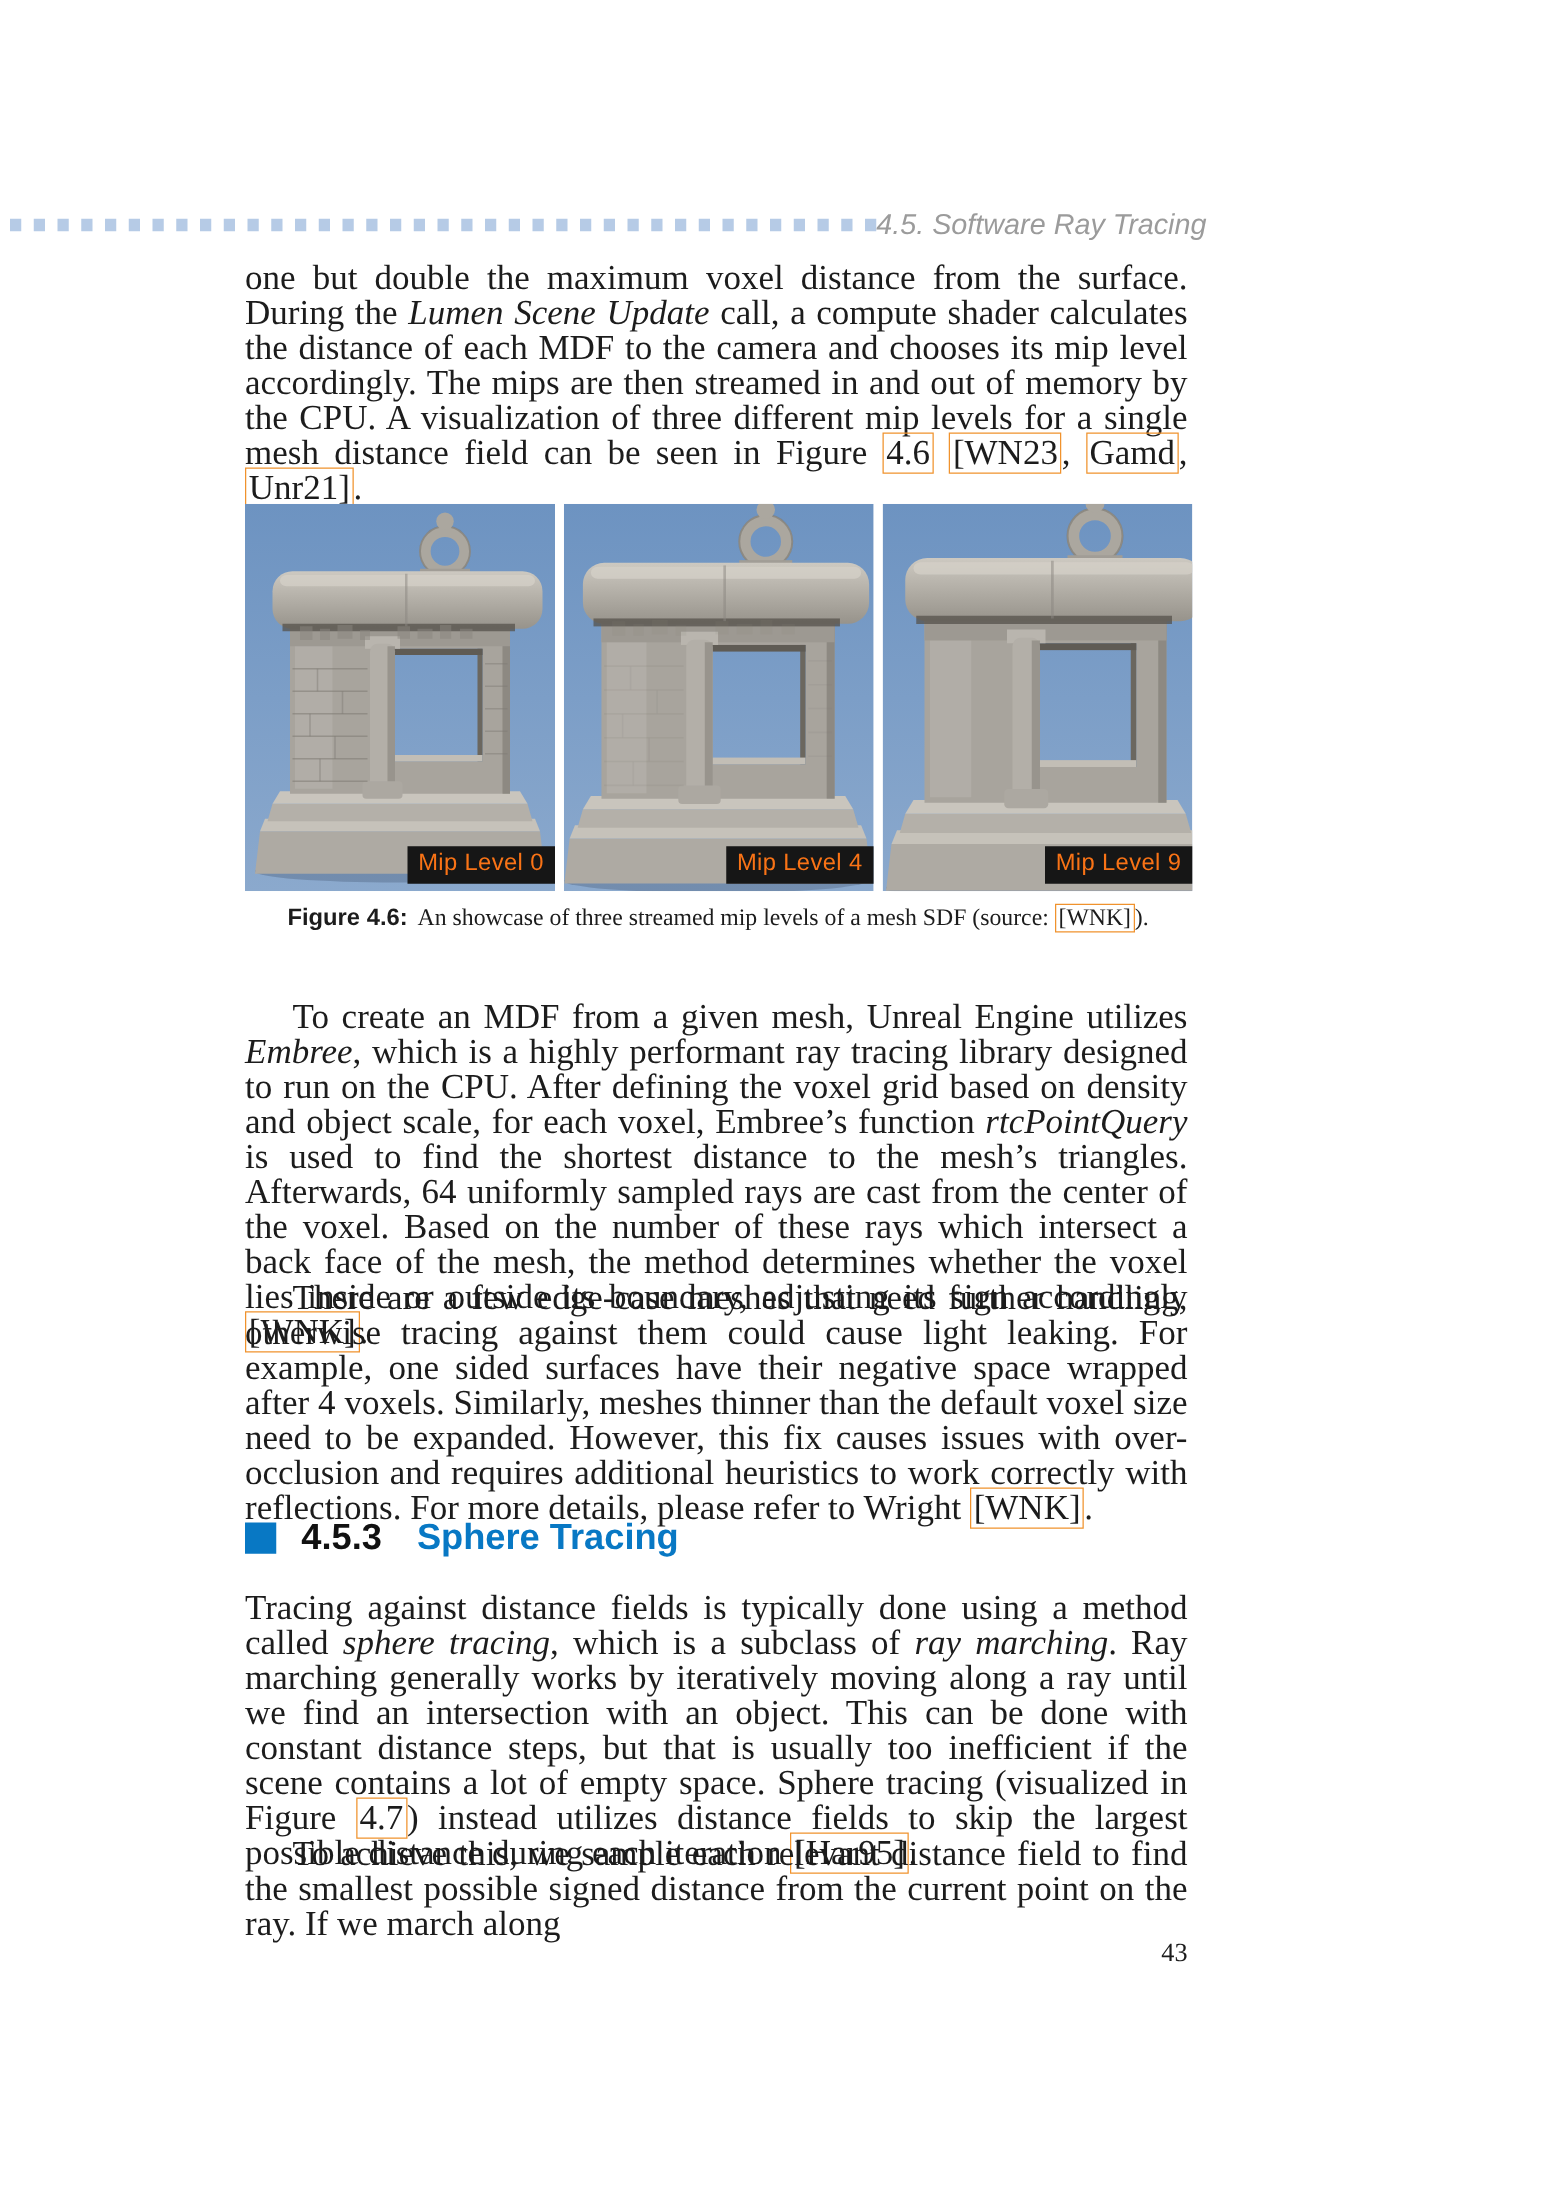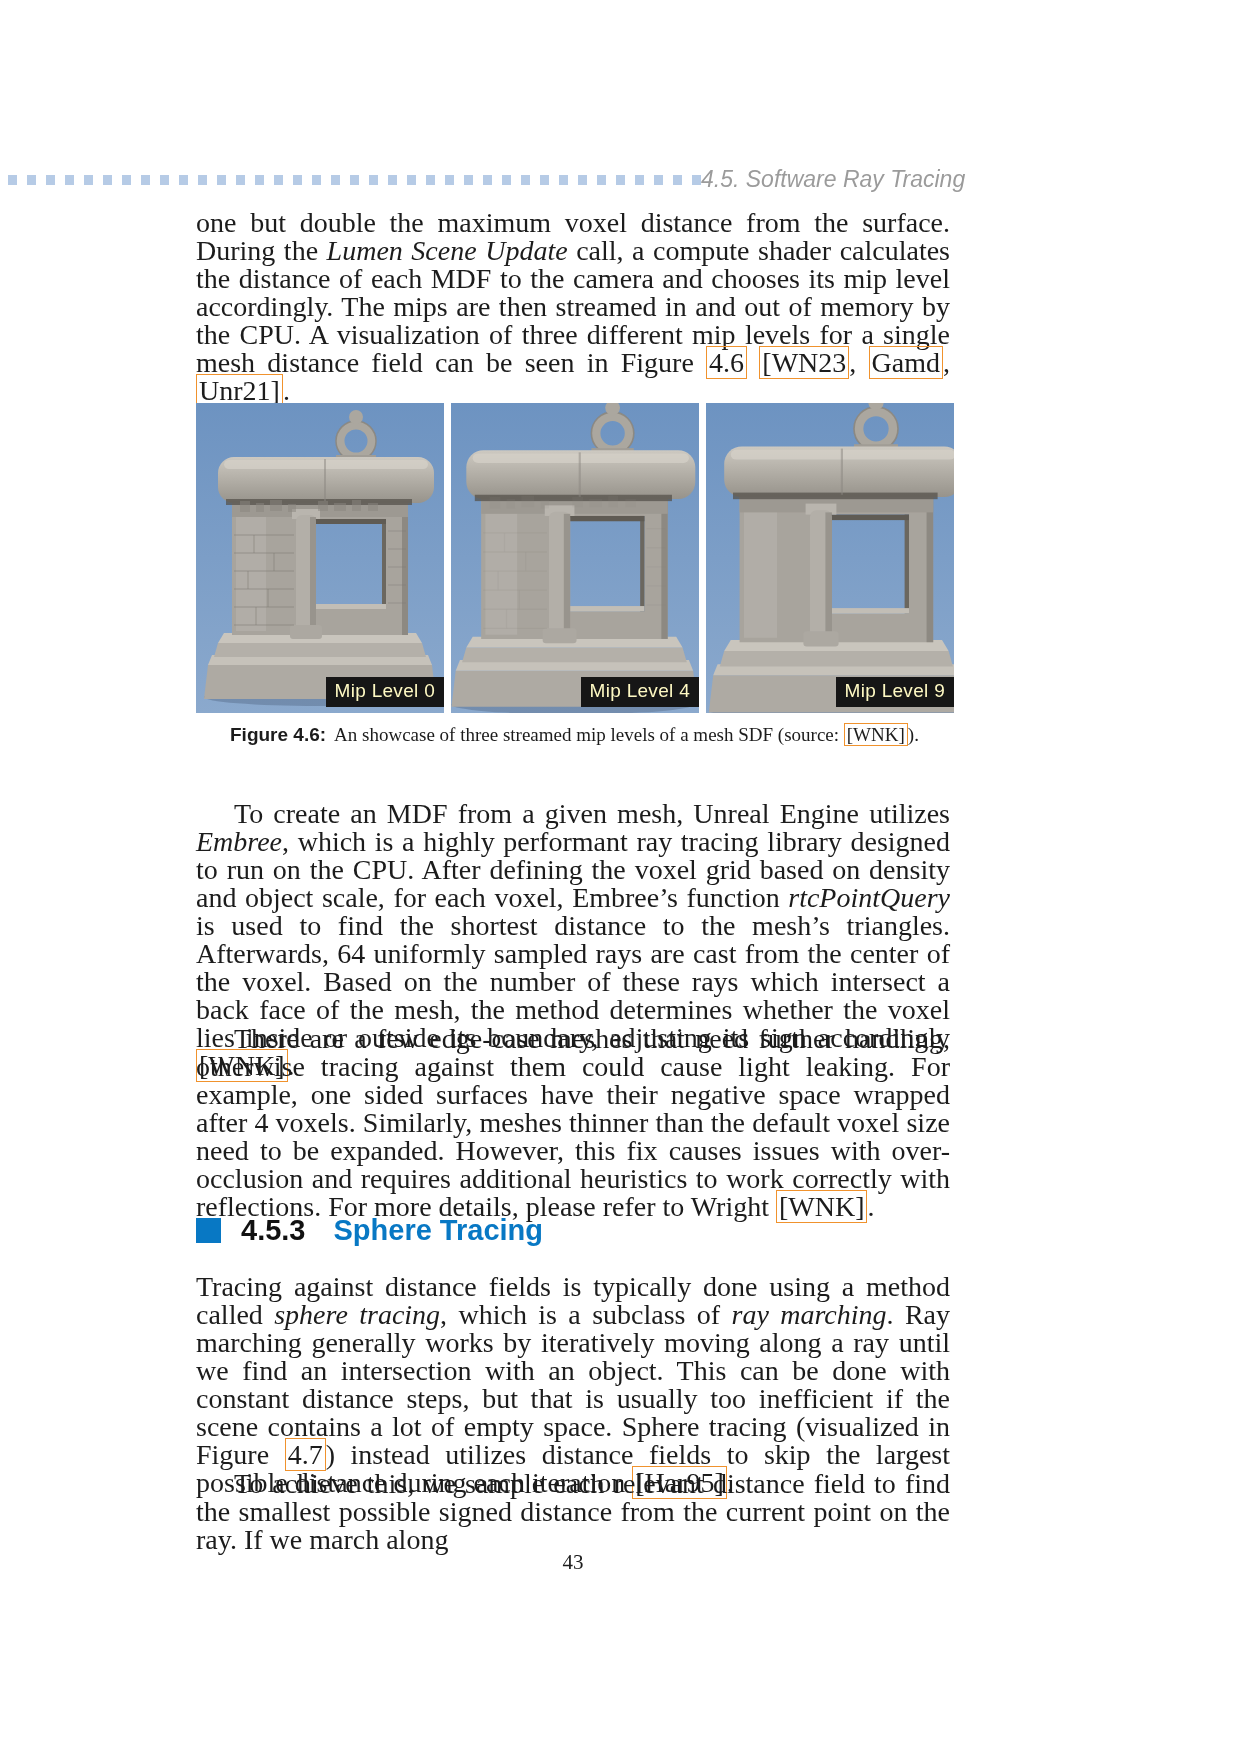--- a/index.html
+++ b/index.html
@@ -18,38 +18,38 @@
           text-align:justify; color:#1c1c1c; }
   .para.indent { text-indent:38px; }
   em { font-style:italic; }
   .cite-link { border:1.5px solid #f0922d; padding:0 2px; color:#1c1c1c; cursor:pointer; }
 
   
   .figure-panels { position:absolute; left:196px; top:403px; width:758px; height:310px;
                    display:flex; gap:7px; }
   .panel { position:relative; width:248px; height:310px; overflow:hidden; flex:0 0 auto; }
   .panel-art, .panel-art svg { position:absolute; inset:0; width:100%; height:100%; }
-  .mip-label { position:absolute; right:0; bottom:6px; background:#161616; color:#fef9c3;
+  .mip-label { position:absolute; right:0; bottom:6px; background:#161616; color:#f97316;
                font-family:"Liberation Sans", sans-serif; font-size:19px; padding:3px 9px 5px 9px;
                letter-spacing:.3px; }
 
   
   .caption { position:absolute; left:215px; top:722px; width:737px; font-size:19px;
              line-height:26px; text-align:justify; color:#1c1c1c; }
   .caption-label { font-family:"Liberation Sans", sans-serif; font-weight:bold; margin-right:8px;margin-left:15px; }
 
   
   .section-heading { position:absolute; left:196px; top:1214px; display:flex; align-items:center;
                      font-family:"Liberation Sans", sans-serif; font-weight:bold; font-size:29px; }
   .heading-square { width:25px; height:25px; background:#0878c4; margin-right:20px; }
   .heading-number { color:#111111; margin-right:28px; }
   .heading-title  { color:#0878c4; }
 
   
-  .page-number { position:absolute; left:196px; top:1550px; width:754px; text-align:center;
+  .page-number { position:absolute; left:196px; top:1550px; width:754px; text-align:right;
                  font-size:21px; color:#1c1c1c; }
 </style>
 </head>
 <body>
 
 <header class="running-header">
   <div class="dashes" id="dashes">
       <span class="dash"></span>
       <span class="dash"></span>
       <span class="dash"></span>

